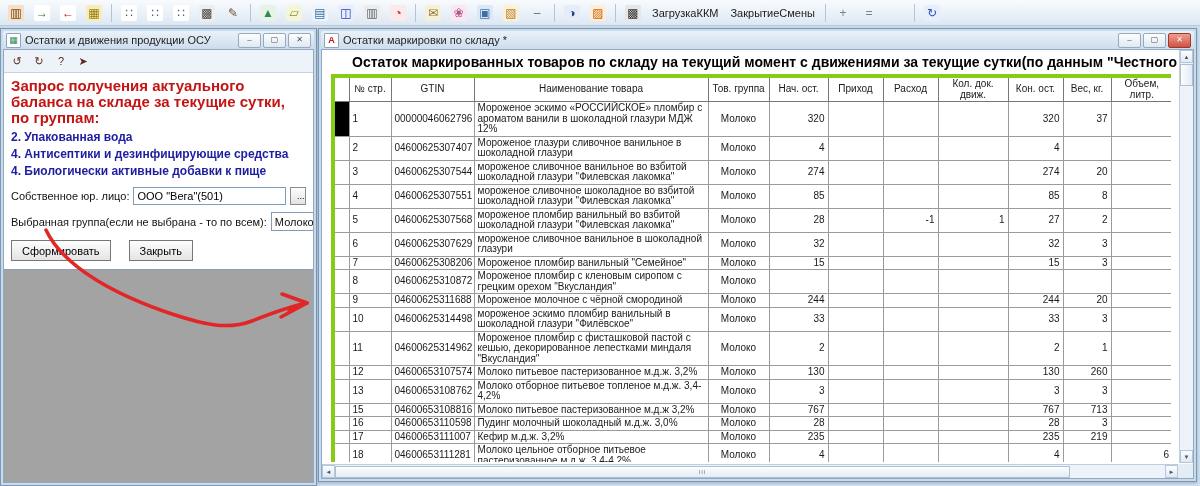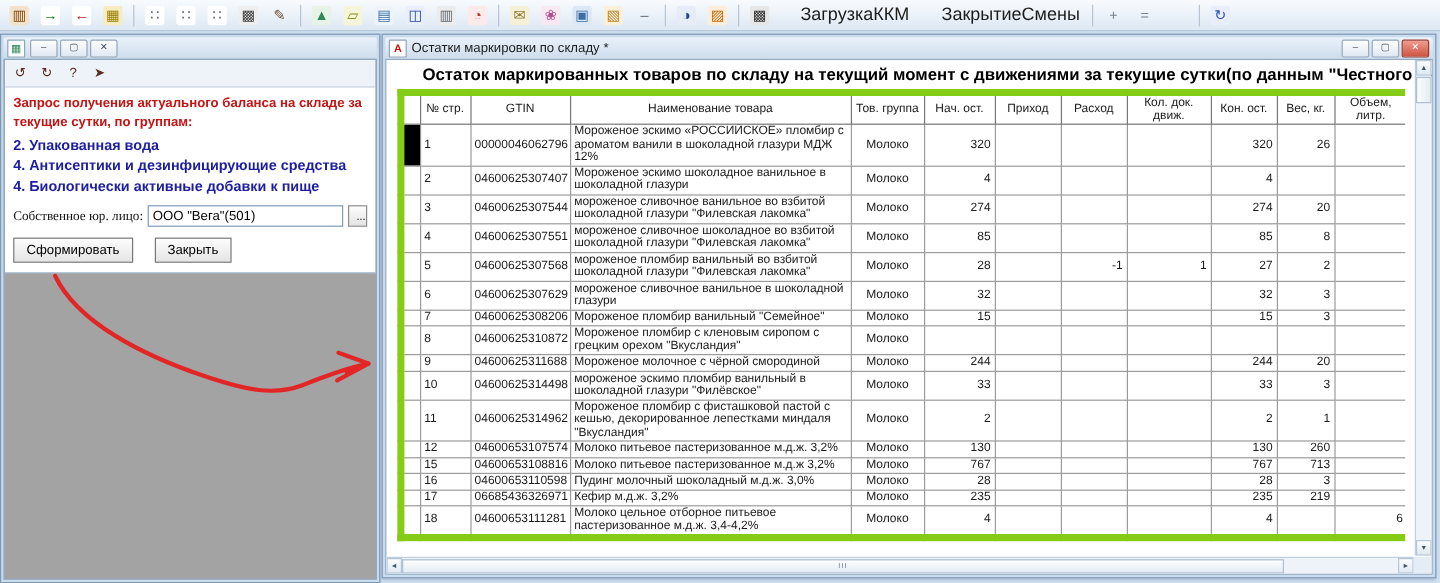--- a/index.html
+++ b/index.html
@@ -16,21 +16,21 @@
     border-bottom:1px solid #b9c8da;
     display:flex;align-items:center;padding:0 4px;box-sizing:border-box;gap:2px;
   }
   .tb-btn{
     width:22px;height:22px;display:flex;align-items:center;justify-content:center;
     border:1px solid transparent;border-radius:2px;cursor:default;flex:0 0 auto;
   }
   .tb-btn .g{width:16px;height:16px;display:flex;align-items:center;justify-content:center;
     font-size:12px;line-height:16px;border-radius:2px;}
   .tb-sep{width:1px;height:18px;background:#b6c3d3;margin:0 3px;flex:0 0 auto;}
-  .tb-label{font-size:15px;color:#1c1c1c;padding:0 5px;white-space:nowrap;margin-left:15px;}
+  .tb-label{font-size:11px;color:#1c1c1c;padding:0 5px;white-space:nowrap;}
   .tb-gap{width:26px;flex:0 0 auto;}
   
   .window{position:absolute;background:#c9dcee;border:1px solid #7f98b2;
     padding:2px;box-sizing:border-box;box-shadow:0 1px 3px rgba(60,80,110,.35);}
   .titlebar{height:18px;display:flex;align-items:center;gap:4px;padding:0 3px;
     background:linear-gradient(#eaf2fa,#cddcec);border-radius:2px 2px 0 0;}
   .titlebar .t-icon{width:13px;height:13px;flex:0 0 auto;background:#fff;
     border:1px solid #8fa5bb;display:flex;align-items:center;justify-content:center;
     font-size:9px;font-weight:bold;border-radius:1px;}
   .titlebar .t-text{flex:1;font-size:11px;color:#1e1e1e;white-space:nowrap;
@@ -43,24 +43,24 @@
   .win-body{position:relative;background:#fff;border:1px solid #90a8c0;
     height:calc(100% - 18px);box-sizing:border-box;overflow:hidden;}
   
   #left-window{left:0;top:28px;width:317px;height:458px;}
   #left-window .win-body{display:flex;flex-direction:column;background:#a3a3a3;}
   .mini-toolbar{height:22px;background:#eef3f9;border-bottom:1px solid #c5d3e2;
     display:flex;align-items:center;gap:6px;padding:0 5px;flex:0 0 auto;}
   .mini-icon{width:16px;height:16px;font-size:11px;line-height:16px;text-align:center;
     color:#5a2c20;cursor:default;}
   .query-panel{background:#fff;border-bottom:1px solid #8aa0b8;padding:5px 7px 8px 7px;flex:0 0 auto;}
-  .query-text{color:#c41414;font-weight:bold;font-size:11px;line-height:16px;margin:0 0 3px 0;}
+  .query-text{color:#c41414;font-weight:bold;font-size:15px;line-height:16px;margin:0 0 3px 0;}
   .group-line{color:#1d1da0;font-weight:bold;font-size:12px;line-height:17px;white-space:nowrap;}
   .form-row{display:flex;align-items:center;margin-top:7px;gap:4px;font-size:11px;color:#111;}
-  .form-row label{white-space:nowrap;font-family:Liberation Serif, serif;}
+  .form-row label{white-space:nowrap;}
   .text-input{flex:1;height:16px;border:1px solid #7f9db9;font-size:11px;
     font-family:"Liberation Sans",sans-serif;padding:0 3px;min-width:0;}
   .browse-btn{width:16px;height:18px;border:1px solid #8c8c8c;
     background:linear-gradient(#fdfdfd,#e3e3e3);font-size:9px;line-height:14px;cursor:default;}
   .combo{width:84px;height:17px;border:1px solid #7f9db9;background:#fff;
     display:flex;align-items:center;flex:0 0 auto;}
   .combo .val{flex:1;font-size:11px;padding:0 3px;white-space:nowrap;overflow:hidden;}
   .btn-row{display:flex;gap:18px;margin-top:9px;}
   .push-btn{border:1px solid #777;background:linear-gradient(#fdfdfd,#e4e4e4);
     font-size:11px;font-family:"Liberation Sans",sans-serif;padding:2px 10px;height:21px;cursor:default;}
@@ -68,21 +68,21 @@
   
   #right-window{left:318px;top:28px;width:879px;height:454px;}
   .report-heading{margin:4px 30px 0 30px;text-align:center;font-size:14px;
     font-weight:bold;color:#000;white-space:nowrap;}
   .table-wrap{position:absolute;left:9px;top:24px;right:22px;bottom:16px;overflow:hidden;}
   table.report{border-collapse:collapse;table-layout:fixed;width:841px;
     font-size:10px;color:#1a1a1a;}
   table.report td,table.report th{border:1px solid #9b9b9b;padding:1px 3px;
     vertical-align:middle;overflow:hidden;font-weight:normal;line-height:10.5px;}
   table.report thead th{text-align:center;border-color:#777;height:13px;}
-  table.report{border:6px solid #84cc16;}
+  table.report{border:4px solid #84cc16;}
   td.ind{background:#fff;padding:0;}
   td.ind.selected{background:#000;}
   td.c-num{text-align:left;}
   td.c-gtin{text-align:right;}
   td.c-name{text-align:left;}
   td.c-group{text-align:center;}
   td.c-val{text-align:right;}
   
   .v-scroll{position:absolute;top:0;right:0;bottom:15px;width:14px;
     background:#eef3f9;border-left:1px solid #c0cfdf;box-sizing:border-box;}
@@ -195,20 +195,21 @@
     <div class="tb-gap"></div>
     <div class="tb-sep"></div>
     <div class="tb-btn">
       <span class="g" style="color: rgb(42, 82, 190); background: rgb(232, 238, 252);">↻</span>
     </div>
   </div>
 
 <div class="window" id="left-window">
   <div class="titlebar">
     <div class="t-icon" style="color:#2e8b57">▦</div>
+    <div class="t-text">Остатки и движения продукции ОСУ</div>
     <div class="winbtns">
       <div class="winbtn">–</div>
       <div class="winbtn">▢</div>
       <div class="winbtn">✕</div>
     </div>
   </div>
   <div class="win-body">
     <div class="mini-toolbar">
         <div class="mini-icon">↺</div>
         <div class="mini-icon">↻</div>
@@ -220,20 +221,27 @@
       <div id="group-list">
           <div class="group-line">2. Упакованная вода</div>
           <div class="group-line">4. Антисептики и дезинфицирующие средства</div>
           <div class="group-line">4. Биологически активные добавки к пище</div>
         </div>
       <div class="form-row">
         <label>Собственное юр. лицо:</label>
         <input class="text-input" type="text" value="ООО &quot;Вега&quot;(501)" style="">
         <button class="browse-btn">...</button>
       </div>
+      <div class="form-row">
+        <label>Выбранная группа(если не выбрана - то по всем):</label>
+        <div class="combo">
+          <span class="val">Молоко</span>
+
+        </div>
+      </div>
       <div class="btn-row">
         <button class="push-btn">Сформировать</button>
         <button class="push-btn">Закрыть</button>
       </div>
     </div>
     <div class="gray-area"></div>
   </div>
 </div>
 
 <div class="window" id="right-window">
@@ -285,28 +293,28 @@
               <td class="ind selected"></td>
               <td class="c-num">1</td>
               <td class="c-gtin">00000046062796</td>
               <td class="c-name">Мороженое эскимо «РОССИЙСКОЕ» пломбир с ароматом ванили в шоколадной глазури МДЖ 12%</td>
               <td class="c-group">Молоко</td>
               <td class="c-val">320</td>
               <td class="c-val"></td>
               <td class="c-val"></td>
               <td class="c-val"></td>
               <td class="c-val">320</td>
-              <td class="c-val">26</td>
+              <td class="c-val">37</td>
               <td class="c-val"></td>
             </tr>
             <tr>
               <td class="ind"></td>
               <td class="c-num">2</td>
               <td class="c-gtin">04600625307407</td>
-              <td class="c-name">Мороженое эскимо шоколадное ванильное в шоколадной глазури</td>
+              <td class="c-name">Мороженое глазури сливочное ванильное в шоколадной глазури</td>
               <td class="c-group">Молоко</td>
               <td class="c-val">4</td>
               <td class="c-val"></td>
               <td class="c-val"></td>
               <td class="c-val"></td>
               <td class="c-val">4</td>
               <td class="c-val"></td>
               <td class="c-val"></td>
             </tr>
             <tr>
@@ -444,20 +452,34 @@
               <td class="c-val">130</td>
               <td class="c-val"></td>
               <td class="c-val"></td>
               <td class="c-val"></td>
               <td class="c-val">130</td>
               <td class="c-val">260</td>
               <td class="c-val"></td>
             </tr>
             <tr>
               <td class="ind"></td>
+              <td class="c-num">13</td>
+              <td class="c-gtin">04600653108762</td>
+              <td class="c-name">Молоко отборное питьевое топленое м.д.ж. 3,4-4,2%</td>
+              <td class="c-group">Молоко</td>
+              <td class="c-val">3</td>
+              <td class="c-val"></td>
+              <td class="c-val"></td>
+              <td class="c-val"></td>
+              <td class="c-val">3</td>
+              <td class="c-val">3</td>
+              <td class="c-val"></td>
+            </tr>
+            <tr>
+              <td class="ind"></td>
               <td class="c-num">15</td>
               <td class="c-gtin">04600653108816</td>
               <td class="c-name">Молоко питьевое пастеризованное м.д.ж 3,2%</td>
               <td class="c-group">Молоко</td>
               <td class="c-val">767</td>
               <td class="c-val"></td>
               <td class="c-val"></td>
               <td class="c-val"></td>
               <td class="c-val">767</td>
               <td class="c-val">713</td>
@@ -473,21 +495,21 @@
               <td class="c-val"></td>
               <td class="c-val"></td>
               <td class="c-val"></td>
               <td class="c-val">28</td>
               <td class="c-val">3</td>
               <td class="c-val"></td>
             </tr>
             <tr>
               <td class="ind"></td>
               <td class="c-num">17</td>
-              <td class="c-gtin">06685436326971</td>
+              <td class="c-gtin">04600653111007</td>
               <td class="c-name">Кефир м.д.ж. 3,2%</td>
               <td class="c-group">Молоко</td>
               <td class="c-val">235</td>
               <td class="c-val"></td>
               <td class="c-val"></td>
               <td class="c-val"></td>
               <td class="c-val">235</td>
               <td class="c-val">219</td>
               <td class="c-val"></td>
             </tr>

